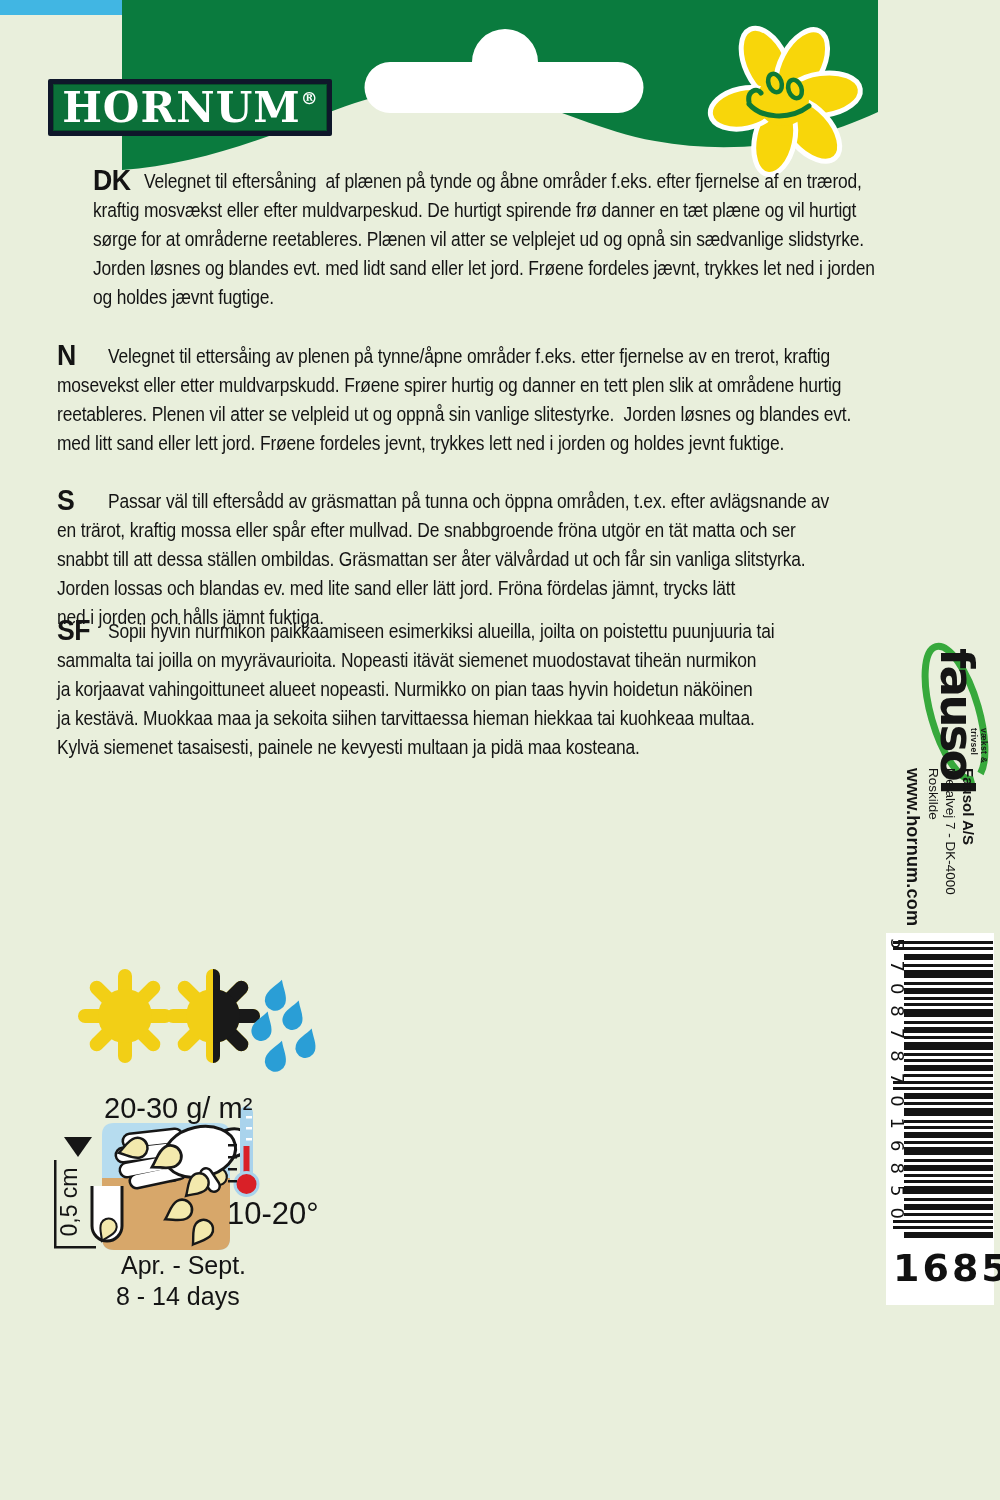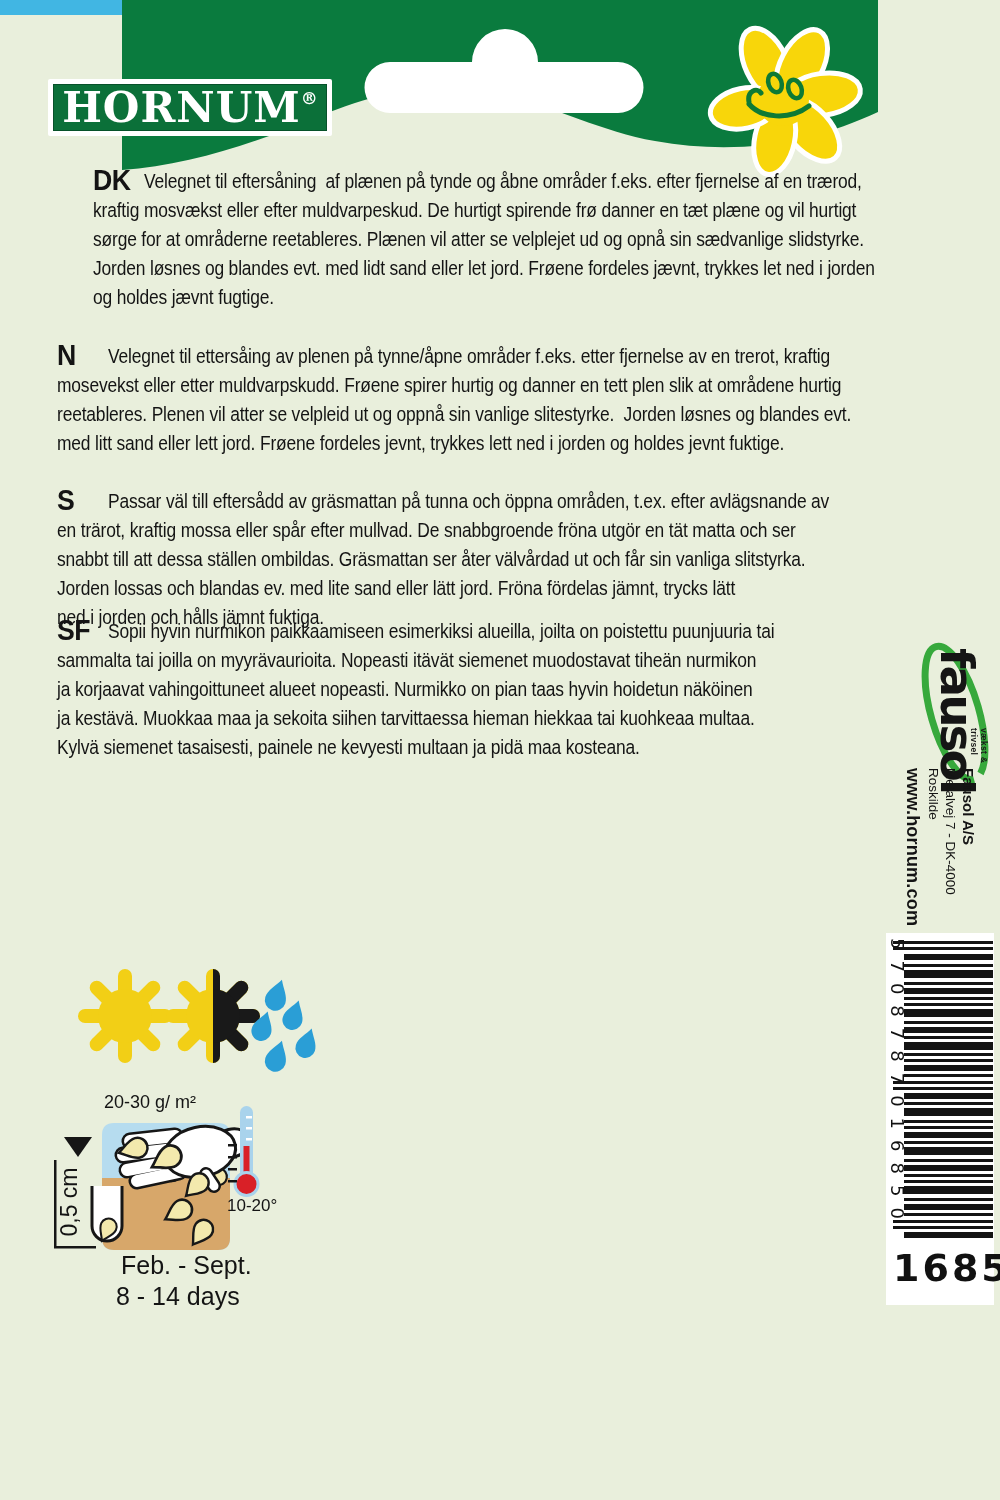--- a/index.html
+++ b/index.html
@@ -3,21 +3,21 @@
 <meta charset="utf-8">
 <style>
   html,body{margin:0;padding:0;}
   .canvas{
     position:relative; width:1000px; height:1500px; overflow:hidden;
     background:#e9efdc; font-family:"Liberation Sans", sans-serif; color:#141414;
   }
   .abs{position:absolute;}
   
   .hdr-svg{left:0;top:0;}
-  .hornum-box{left:48px;top:79px;width:284px;height:57px;background:#ffffff;border-radius:2px;}
+  .hornum-box{left:48px;top:79px;width:284px;height:57px;background:#0f172a;border-radius:2px;}
   .hornum-inner{position:absolute;left:5px;top:5px;right:5px;bottom:5px;background:#0b7039;
     border:1px solid #07512a;display:flex;align-items:center;justify-content:center;}
   .hornum-text{font-family:"DejaVu Serif", serif;font-weight:bold;color:#ffffff;
     font-size:42px;letter-spacing:1px;line-height:1;transform:scaleY(1.02);}
   .hornum-text sup{font-size:17px;vertical-align:18px;letter-spacing:0;}
   
   .section{position:absolute;left:57px;width:940px;}
   .sec-label{position:absolute;left:0;top:-2px;font-weight:bold;font-size:29px;
     transform:scaleX(0.92);transform-origin:0 0;letter-spacing:-0.5px;}
   .sec-body{white-space:pre;font-size:20.5px;line-height:29px;letter-spacing:-0.2px;
@@ -31,22 +31,22 @@
   .addr .l1{font-weight:bold;font-size:15px;}
   .addr .l2{font-size:13.5px;}
   .addr .l3{font-weight:bold;font-size:18px;letter-spacing:0.2px;}
   
   .bc-panel{left:886px;top:933px;width:108px;height:372px;background:#ffffff;}
   .bc-ean{left:741px;top:1083px;width:312px;height:22px;transform:rotate(90deg);
     font-family:"DejaVu Sans", sans-serif;font-size:18px;letter-spacing:11px;color:#111;}
   .bc-num{left:893px;top:1246px;font-family:"DejaVu Sans", sans-serif;font-weight:bold;
     font-size:38px;letter-spacing:3px;color:#111;}
   
-  .sow-rate{left:104px;top:1092px;font-size:18px;}
-  .sow-temp{left:227px;top:1196px;font-size:17px;}
+  .sow-rate{left:104px;top:1092px;font-size:29px;}
+  .sow-temp{left:227px;top:1196px;font-size:31px;}
   .sow-depth{left:25px;top:1189px;width:88px;height:26px;transform:rotate(-90deg);
     font-size:23px;text-align:center;}
   .sow-period{left:121px;top:1251px;font-size:25px;}
   .sow-germ{left:116px;top:1282px;font-size:25px;text-align:right;}
 </style>
 </head>
 <body>
 
 <div class="canvas">
 
@@ -284,16 +284,16 @@
     <g fill="#161616">
       <polygon points="64,1137 92,1137 78,1157"></polygon>
       <rect x="54" y="1160" width="2.5" height="88"></rect>
       <rect x="54" y="1246" width="42" height="2.5"></rect>
     </g>
   </svg>
 
   <div class="abs sow-rate">20-30 g/ m²</div>
   <div class="abs sow-temp">10-20°</div>
   <div class="abs sow-depth">0,5 cm</div>
-  <div class="abs sow-period">Feb. - Sept.</div>
+  <div class="abs sow-period">Apr. - Sept.</div>
   <div class="abs sow-germ">8 - 14 days</div>
 
 </div>
 
 </body></html>

